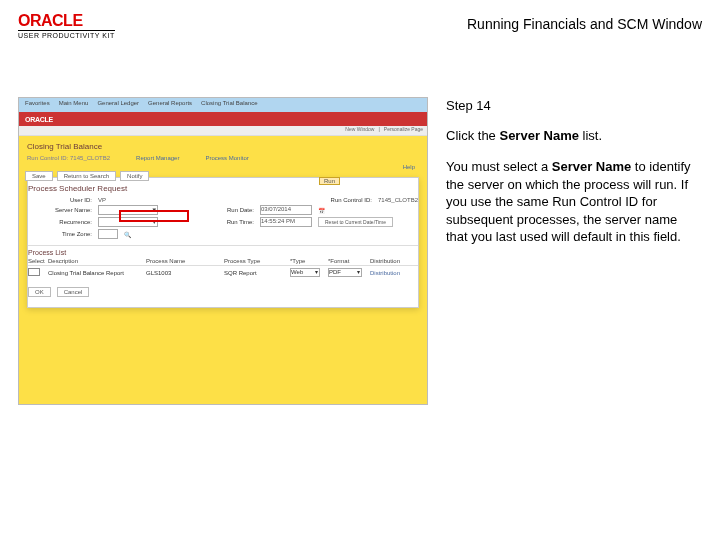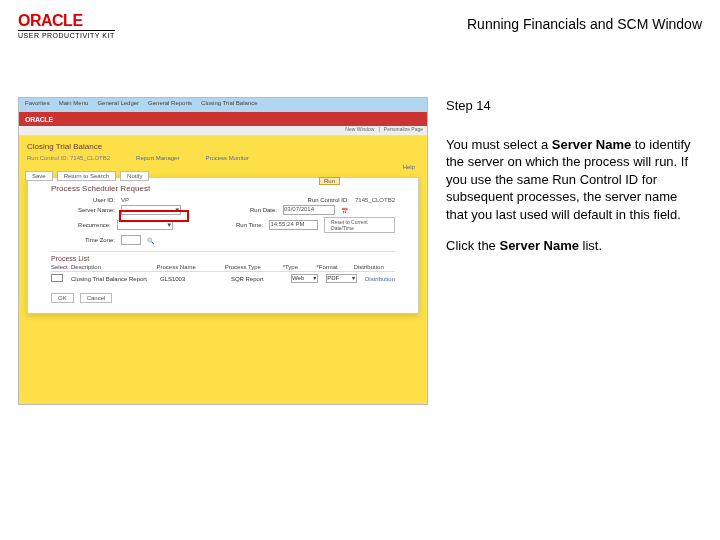--- a/index.html
+++ b/index.html
@@ -5,36 +5,36 @@
   * { box-sizing: border-box; margin: 0; padding: 0; }
   body { font-family: Arial, Helvetica, sans-serif; font-size: 12px; color: #000; background: #fff; width: 720px; height: 540px; position: relative; }
   .header { display: flex; justify-content: space-between; align-items: flex-start; padding: 12px 18px 4px 18px; }
   .brand { display: flex; flex-direction: column; }
   .oracle-word { font-weight: bold; font-size: 16px; color: #d00; letter-spacing: -0.5px; }
   .upk { font-size: 7px; letter-spacing: 0.5px; border-top: 1px solid #000; padding-top: 1px; }
   .doc-title { font-size: 14px; margin-top: 4px; }
   .content { display: flex; gap: 18px; padding: 6px 18px; margin-top: 48px; }
   .shot-col { width: 410px; }
   .text-col { width: 250px; font-size: 13px; line-height: 1.35; }
-  .step { margin-bottom: 21px; }
+  .step { margin-bottom: 12px; }
   .para { margin-bottom: 14px; }
   .bold { font-weight: bold; }
 
   
   .shot { width: 410px; height: 308px; border: 1px solid #bbb; background: #fde047; position: relative; font-size: 7px; color: #555; overflow: hidden; }
   .topbar { background: #b1d6f0; height: 14px; display: flex; gap: 9px; padding: 2px 6px; font-size: 6px; color: #444; }
   .redbar { background: #cc3333; height: 14px; display: flex; align-items: center; padding-left: 6px; }
   .redbar .logo { color: #fff; font-size: 7px; font-weight: bold; letter-spacing: -0.3px; }
   .sub { height: 10px; background: #eee; display: flex; justify-content: flex-end; padding-right: 4px; font-size: 5px; color: #666; gap: 4px; border-bottom:1px solid #ddd; }
   .page-body { padding: 6px 8px; }
   .pg-title { color: #6a3a3a; font-size: 8px; margin-bottom: 4px; }
   .infoline { display: flex; gap: 26px; font-size: 6px; color: #7a7a9a; margin-bottom: 10px; }
   .btnbar { display:flex; gap:4px; margin-bottom:2px; margin-left:-2px;}
   .minibtn { background:#fff; border:1px solid #bbb; padding:1px 6px; font-size:6px;}
-  .panel { background:#fff; border:1px solid #ccc; box-shadow:0 2px 6px rgba(0,0,0,0.15); padding:6px 23px 10px; margin-top:-6px;}
+  .panel { background:#fff; border:1px solid #ccc; box-shadow:0 2px 6px rgba(0,0,0,0.15); padding:6px 0 10px; margin-top:-6px;}
   .panel h4 { color:#6a3a3a; font-size:8px; font-weight:normal; margin-bottom:4px;}
   .row { display:flex; align-items:center; gap:6px; margin:2px 0; font-size:6px;}
   .row .lab { width:64px; text-align:right; color:#333;}
   .inp { border:1px solid #aaa; background:#fff; height:10px; }
   .sel { border:1px solid #aaa; background:#fff; height:10px; width:60px; position:relative; }
   .sel:after { content:"▾"; position:absolute; right:1px; top:0; font-size:7px; color:#444;}
   .hotbox { border:2px solid #d00; position:absolute; width:70px; height:12px; left:100px; top:112px; pointer-events:none;}
   .help { position:absolute; right:12px; top:66px; color:#5a7aaa; font-size:6px;}
   .section { color:#6a3a3a; font-size:7px; margin:6px 0 2px; border-top:1px solid #ddd; padding-top:3px;}
   .thead { display:flex; gap:8px; font-size:6px; color:#444; border-bottom:1px solid #ddd; padding-bottom:1px;}
@@ -146,19 +146,19 @@
           </div>
         </div>
       </div>
       <div class="hotbox"></div>
     </div>
   </div>
 
   <div class="text-col">
     <p class="step">Step 14</p>
     <p class="para">
-      <span>You must select a </span><span class="bold">Server Name</span><span> to identify the server on which the process will run. If you use the same Run Control ID for subsequent processes, the server name that you last used will default in this field.</span>
+      <span>Click the </span><span class="bold">Server Name</span><span> list.</span>
     </p>
     <p class="para">
-      <span>Click the </span><span class="bold">Server Name</span><span> list.</span>
+      <span>You must select a </span><span class="bold">Server Name</span><span> to identify the server on which the process will run. If you use the same Run Control ID for subsequent processes, the server name that you last used will default in this field.</span>
     </p>
   </div>
 </div>
 
 </body></html>

